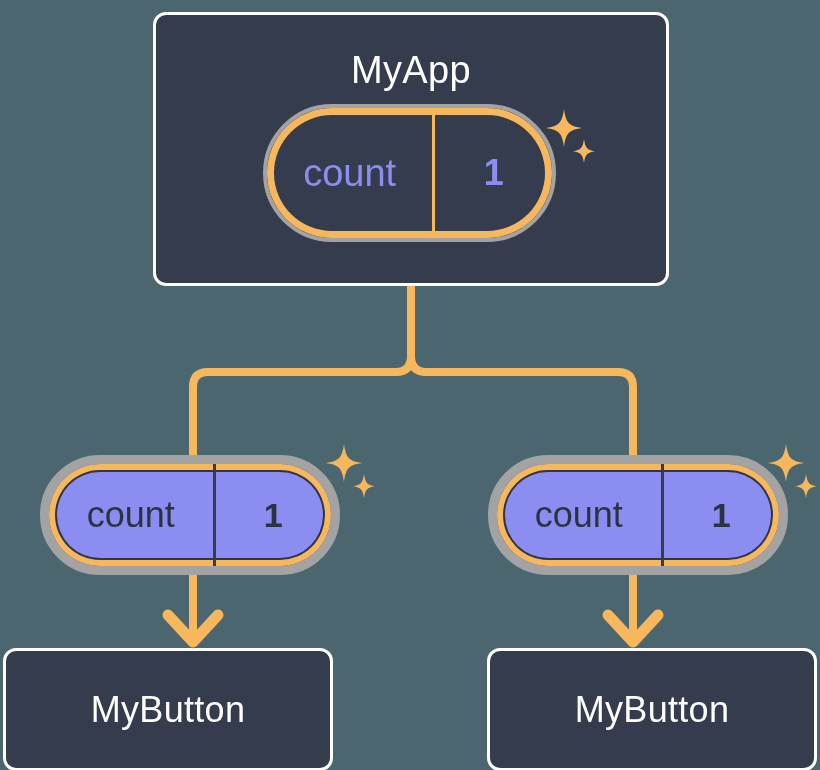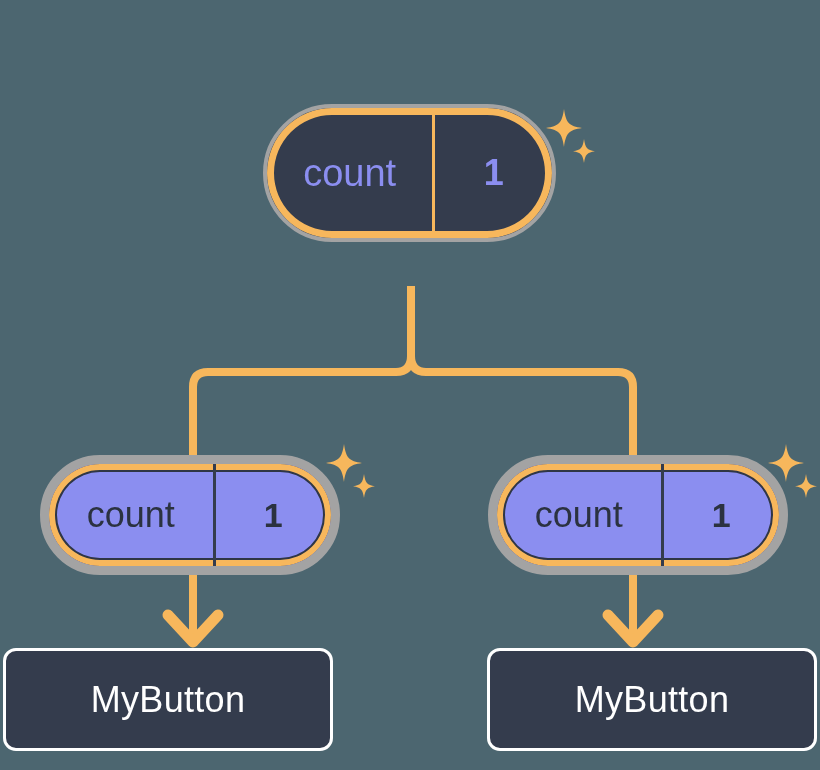--- a/index.html
+++ b/index.html
@@ -42,21 +42,21 @@
   }
   .comp-box.root {
     left: 153px;
     top: 12px;
     width: 516px;
     height: 274px;
     justify-content: flex-start;
   }
   .comp-box.leaf {
     width: 330px;
-    height: 103px;
+    height: 123px;
     justify-content: center;
     top: 648px;
   }
   .comp-box.leaf.left  { left: 3px; }
   .comp-box.leaf.right { left: 487px; }
 
   .comp-title {
     color: #ffffff;
     font-size: 38px;
     font-weight: 400;
@@ -169,20 +169,23 @@
 
     <path d="M 411 356 Q 411 372 426 372 L 618 372 Q 633 372 633 387 L 633 470" fill="none" stroke="#f7b75c" stroke-width="8" stroke-linecap="round" stroke-linejoin="round"></path>
 
     <path d="M 193 570 L 193 644" fill="none" stroke="#f7b75c" stroke-width="8" stroke-linecap="butt"></path>
     <path d="M 168 615 L 193 642 L 218 615" fill="none" stroke="#f7b75c" stroke-width="11" stroke-linecap="round" stroke-linejoin="round"></path>
 
     <path d="M 633 570 L 633 644" fill="none" stroke="#f7b75c" stroke-width="8" stroke-linecap="butt"></path>
     <path d="M 608 615 L 633 642 L 658 615" fill="none" stroke="#f7b75c" stroke-width="11" stroke-linecap="round" stroke-linejoin="round"></path>
   </svg>
 
+  <div class="comp-box root">
+    <span class="comp-title">MyApp</span>
+  </div>
 
   <div class="pill-wrap" id="pill-root">
     <div class="pill hollow">
       <div class="pill-cell pill-key-cell">
         <span class="pill-key">count</span>
       </div>
       <div class="pill-divider"></div>
       <div class="pill-cell pill-val-cell">
         <span class="pill-val">1</span>
       </div>

